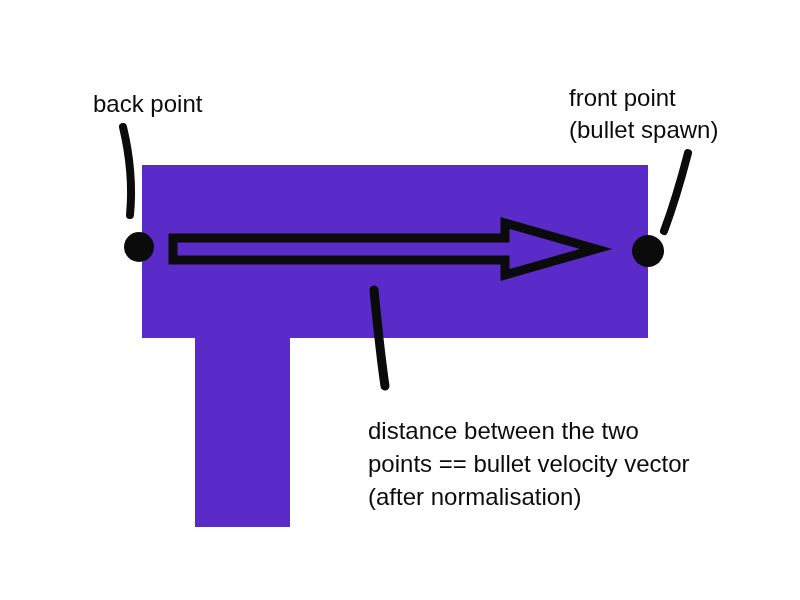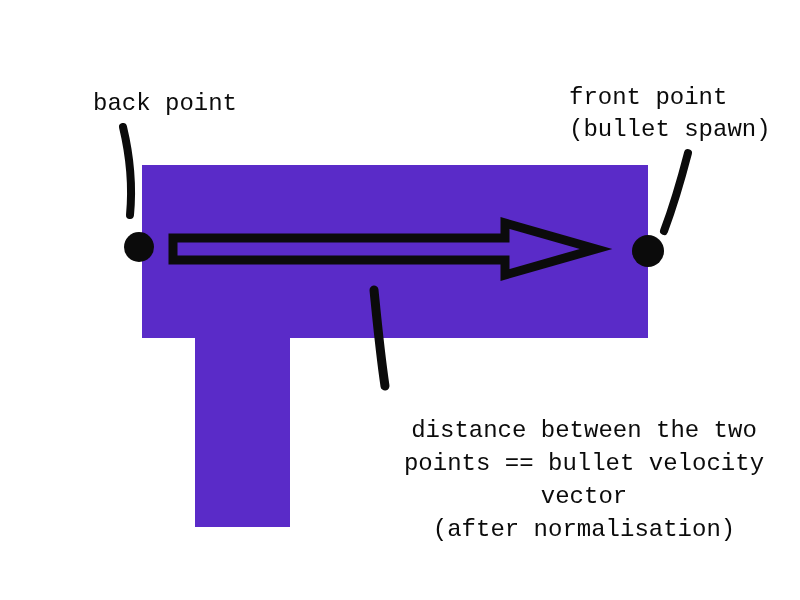--- a/index.html
+++ b/index.html
@@ -6,41 +6,41 @@
     margin: 0;
     padding: 0;
     background: #ffffff;
   }
   #canvas {
     position: relative;
     width: 800px;
     height: 600px;
     background: #ffffff;
     overflow: hidden;
-    font-family: Liberation Mono, monospace;
+    font-family: Liberation Sans, sans-serif;
     color: #0b0b0b;
   }
   #diagram-svg {
     position: absolute;
     left: 0;
     top: 0;
     width: 800px;
     height: 600px;
   }
   .label {
     position: absolute;
     font-size: 24px;
     line-height: 32px;
     white-space: pre-line;
     color: #0b0b0b;
     letter-spacing: 0px;
   }
   .label-back-point  { left: 93px;  top: 88px; }
   .label-front-point { left: 569px; top: 82px; }
-  .label-distance    { left: 368px; top: 414px; line-height: 33px; text-align: center; }
+  .label-distance    { left: 368px; top: 414px; line-height: 33px; }
 </style>
 </head>
 <body>
 
 <div id="canvas">
 
   <svg id="diagram-svg" viewBox="0 0 800 600" xmlns="http://www.w3.org/2000/svg">
 
     <rect x="142" y="165" width="506" height="173" fill="#5a2bc8"></rect>
 

